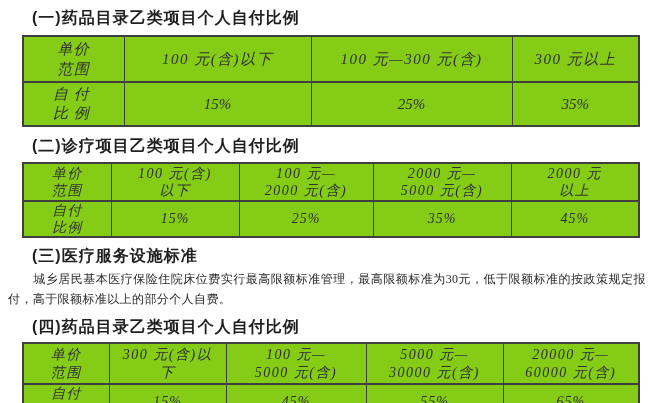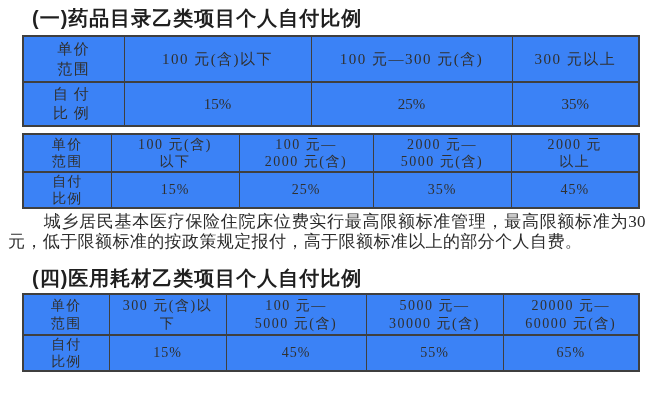--- a/index.html
+++ b/index.html
@@ -8,36 +8,37 @@
     width:650px;height:403px;
     background:#ffffff;
     overflow:hidden;
     font-family:"Liberation Serif","DejaVu Serif",serif;
     color:#2b2b2b;
   }
   .sec-heading{
     margin:0 0 0 32px;
     font-family:"Liberation Sans","DejaVu Sans",sans-serif;
     font-weight:bold;
-    font-size:20px;
+    font-size:16px;
     line-height:20px;
     letter-spacing:1px;
     color:#1f1f1f;
     white-space:nowrap;
   }
   .h1{margin-top:8px;}
   .h2{margin-top:9px;}
   .h3{margin-top:8px;}
   .h4{margin-top:3px;}
   table{
     border-collapse:collapse;
     table-layout:fixed;
     margin-left:22px;
     width:616px;
-    background:#3b82f6;
+    background:#84cc16;
+    font-style:italic;
   }
   .t1{margin-top:7px;}
   .t2{margin-top:6px;}
   .t4{margin-top:5px;}
   td{
     border:1px solid #3f3f3f;
     text-align:center;
     vertical-align:middle;
     white-space:pre-line;
     padding:0 2px;
@@ -47,23 +48,23 @@
   tr.hdr td{border-bottom-width:2px;}
   .t1 tr.hdr td{height:44px;font-size:15px;letter-spacing:1.5px;line-height:20px;}
   .t1 tr.val td{height:42px;font-size:15px;}
   .t2 tr.hdr td{height:36px;font-size:14px;letter-spacing:1.5px;line-height:17px;}
   .t2 tr.val td{height:29px;font-size:14px;letter-spacing:1px;}
   .t4 tr.hdr td{height:39px;font-size:14px;letter-spacing:1.5px;line-height:18px;}
   .t4 tr.val td{height:33px;font-size:14px;letter-spacing:1px;}
   td.rowlabel{letter-spacing:0.38em;line-height:19px;}
   .t2 td.rowlabel,.t4 td.rowlabel{line-height:17px;}
   .para{
-    margin:3px 4px 16px 8px;
+    margin:3px 4px 8px 8px;
     width:638px;
-    font-size:17px;
+    font-size:12px;
     line-height:20px;
     letter-spacing:0.4px;
     text-align:justify;
     text-indent:2.1em;
     color:#2b2b2b;
   }
 </style>
 </head>
 <body>
 
@@ -88,20 +89,21 @@
     <tr class="val">
       <td class="rowlabel">自付
 比例</td>
       <td>15%</td>
       <td>25%</td>
       <td>35%</td>
     </tr>
   </tbody>
     </table>
 
+  <div class="sec-heading h2">(二)诊疗项目乙类项目个人自付比例</div>
   <table class="t2">
     <colgroup>
         <col style="width:88px">
         <col style="width:128px">
         <col style="width:134px">
         <col style="width:138px">
         <col style="width:128px">
       </colgroup>
     <tbody>
         <tr class="hdr">
@@ -120,23 +122,24 @@
       <td class="rowlabel">自付
 比例</td>
       <td>15%</td>
       <td>25%</td>
       <td>35%</td>
       <td>45%</td>
     </tr>
   </tbody>
     </table>
 
+  <div class="sec-heading h3">(三)医疗服务设施标准</div>
   <div class="para">城乡居民基本医疗保险住院床位费实行最高限额标准管理，最高限额标准为30元，低于限额标准的按政策规定报付，高于限额标准以上的部分个人自费。</div>
 
-  <div class="sec-heading h4">(四)医用耗材乙类项目个人自付比例</div>
+  <div class="sec-heading h4">(四)药品目录乙类项目个人自付比例</div>
   <table class="t4">
     <colgroup>
         <col style="width:86px">
         <col style="width:117px">
         <col style="width:140px">
         <col style="width:137px">
         <col style="width:136px">
       </colgroup>
     <tbody>
         <tr class="hdr">

